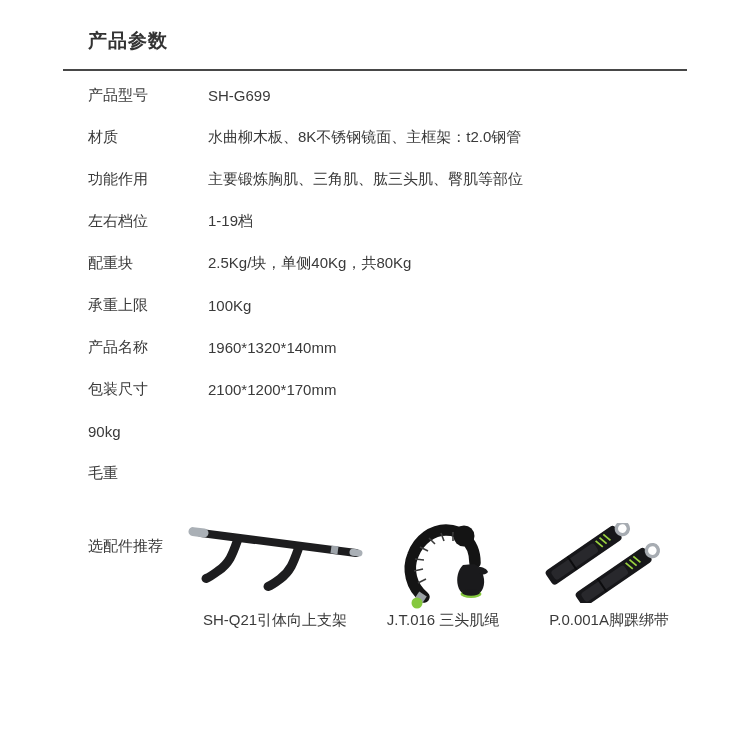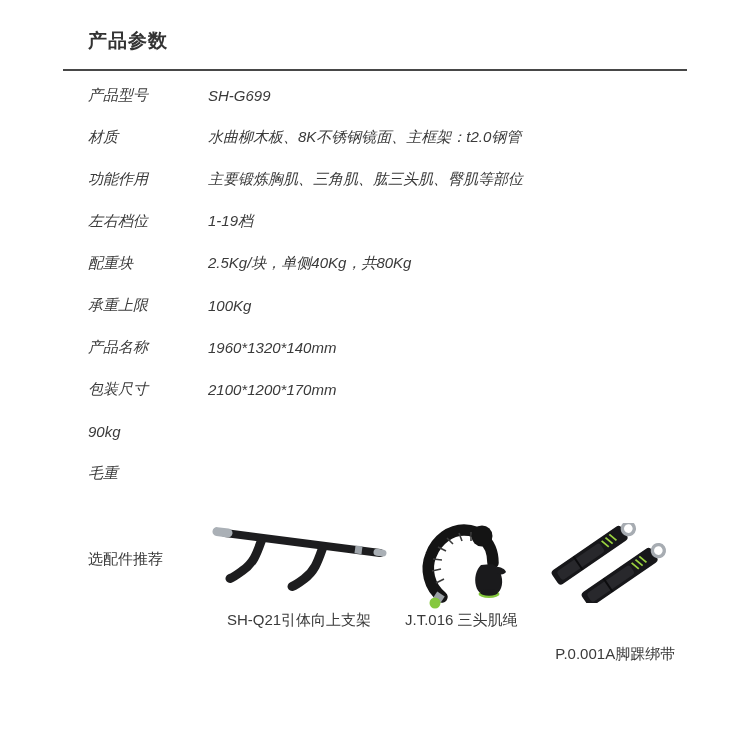--- a/index.html
+++ b/index.html
@@ -29,44 +29,43 @@
     margin-top: 15px;
   }
   .spec-table { margin-top: 3px; }
   .spec-row {
     display: flex;
     align-items: center;
     height: 42px;
     padding-left: 25px;
     font-size: 15px;
     color: #3a3a3a;
-    font-style: italic;
   }
   .spec-label { flex: 0 0 120px; }
   .spec-value { flex: 1; white-space: nowrap; }
   .accessories {
     display: flex;
     margin-top: 26px;
   }
   .acc-label {
     flex: 0 0 132px;
     padding-left: 25px;
-    margin-top: 30px;
+    margin-top: 17px;
     font-size: 15px;
     color: #3a3a3a;
     white-space: nowrap;
   }
   .acc-figure {
     display: flex;
     flex-direction: column;
     align-items: center;
   }
-  .fig-1 { width: 160px; margin-left: 24px; }
+  .fig-1 { width: 160px; }
   .fig-2 { width: 150px; margin-left: 15px; align-items: center; }
-  .fig-3 { width: 160px; margin-left: 15px; gap: 34px; }
+  .fig-3 { width: 160px; margin-left: 15px; }
   .acc-image {
     height: 86px;
     display: flex;
     align-items: center;
     justify-content: center;
     overflow: visible;
   }
   .acc-caption {
     font-size: 15px;
     color: #3a3a3a;

